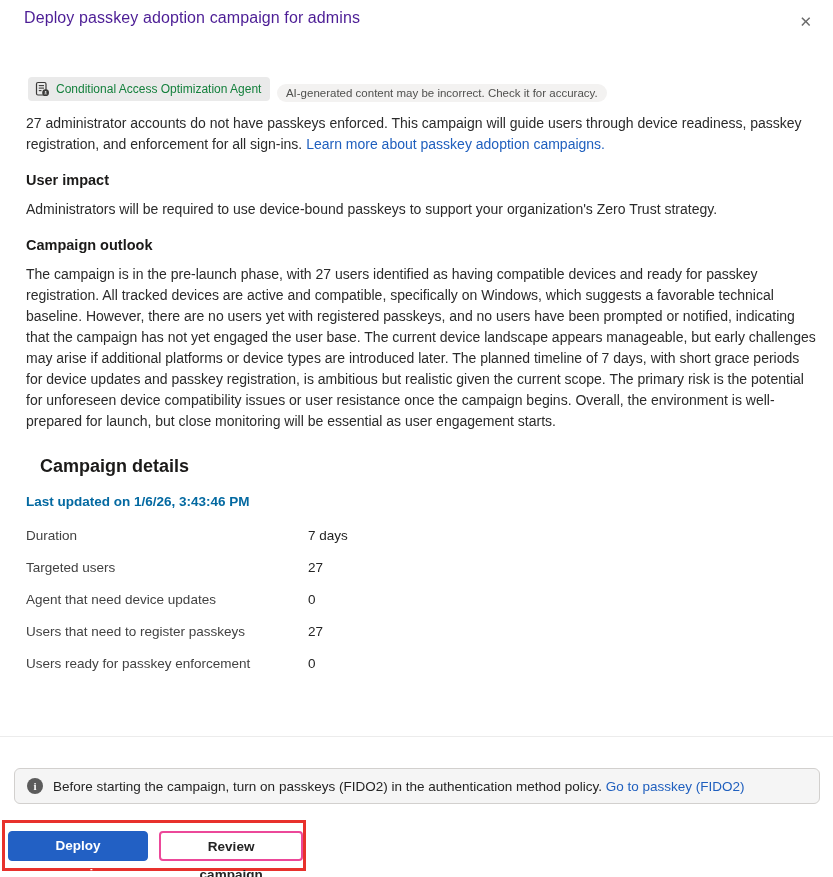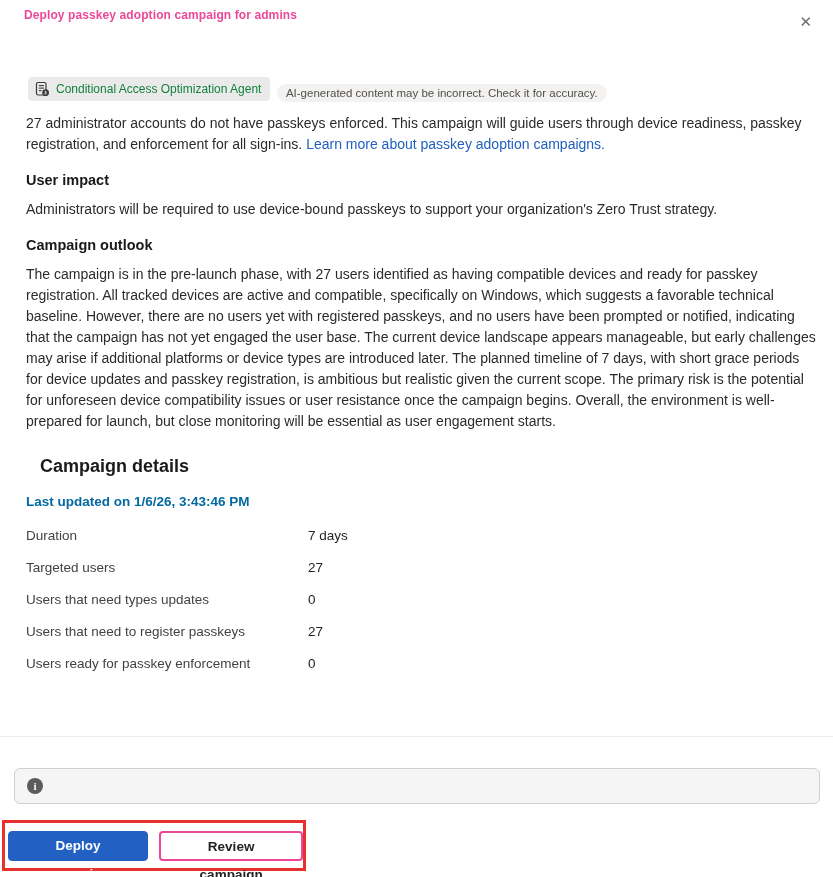--- a/index.html
+++ b/index.html
@@ -9,21 +9,21 @@
     background: #ffffff;
     font-family: "Liberation Sans", sans-serif;
     color: #242424;
     position: relative;
     overflow: hidden;
   }
   .panel { padding: 6px 15px 0 24px; }
 
   
   .header-row { display: flex; justify-content: space-between; align-items: flex-start; }
-  .page-title { font-size: 12px; font-weight: 700; color: #ec4899; line-height: 1.3; padding-top: 2px; letter-spacing: 0.1px; }
+  .page-title { font-size: 16px; font-weight: 400; color: #4c1d95; line-height: 1.3; padding-top: 2px; letter-spacing: 0.1px; }
   .close-btn {
     border: none; background: transparent; cursor: pointer;
     font-size: 15px; color: #6b6b6b; padding: 4px 6px; margin-top: 4px; line-height: 1;
   }
 
   
   .badge {
     display: inline-flex; align-items: center; gap: 6px;
     background: #eaeaea; border-radius: 4px;
     padding: 4px 9px 4px 6px;
@@ -130,37 +130,38 @@
   <div class="details-table">
     <div class="detail-row">
       <span class="detail-label">Duration</span>
       <span class="detail-value">7 days</span>
     </div>
     <div class="detail-row">
       <span class="detail-label">Targeted users</span>
       <span class="detail-value">27</span>
     </div>
     <div class="detail-row">
-      <span class="detail-label">Users that need types updates</span>
+      <span class="detail-label">Agent that need device updates</span>
       <span class="detail-value">0</span>
     </div>
     <div class="detail-row">
       <span class="detail-label">Users that need to register passkeys</span>
       <span class="detail-value">27</span>
     </div>
     <div class="detail-row">
       <span class="detail-label">Users ready for passkey enforcement</span>
       <span class="detail-value">0</span>
     </div>
   </div>
 
 </div>
 
 <div class="divider"></div>
 
 <div class="info-banner">
   <span class="info-icon">i</span>
+  <span><span>Before starting the campaign, turn on passkeys (FIDO2) in the authentication method policy. </span><a class="inline-link">Go to passkey (FIDO2)</a></span>
 </div>
 
 <div class="annotation-box">
   <button class="btn btn-primary">Deploy campaign</button>
   <button class="btn btn-secondary">Review campaign</button>
 </div>
 
 </body></html>

